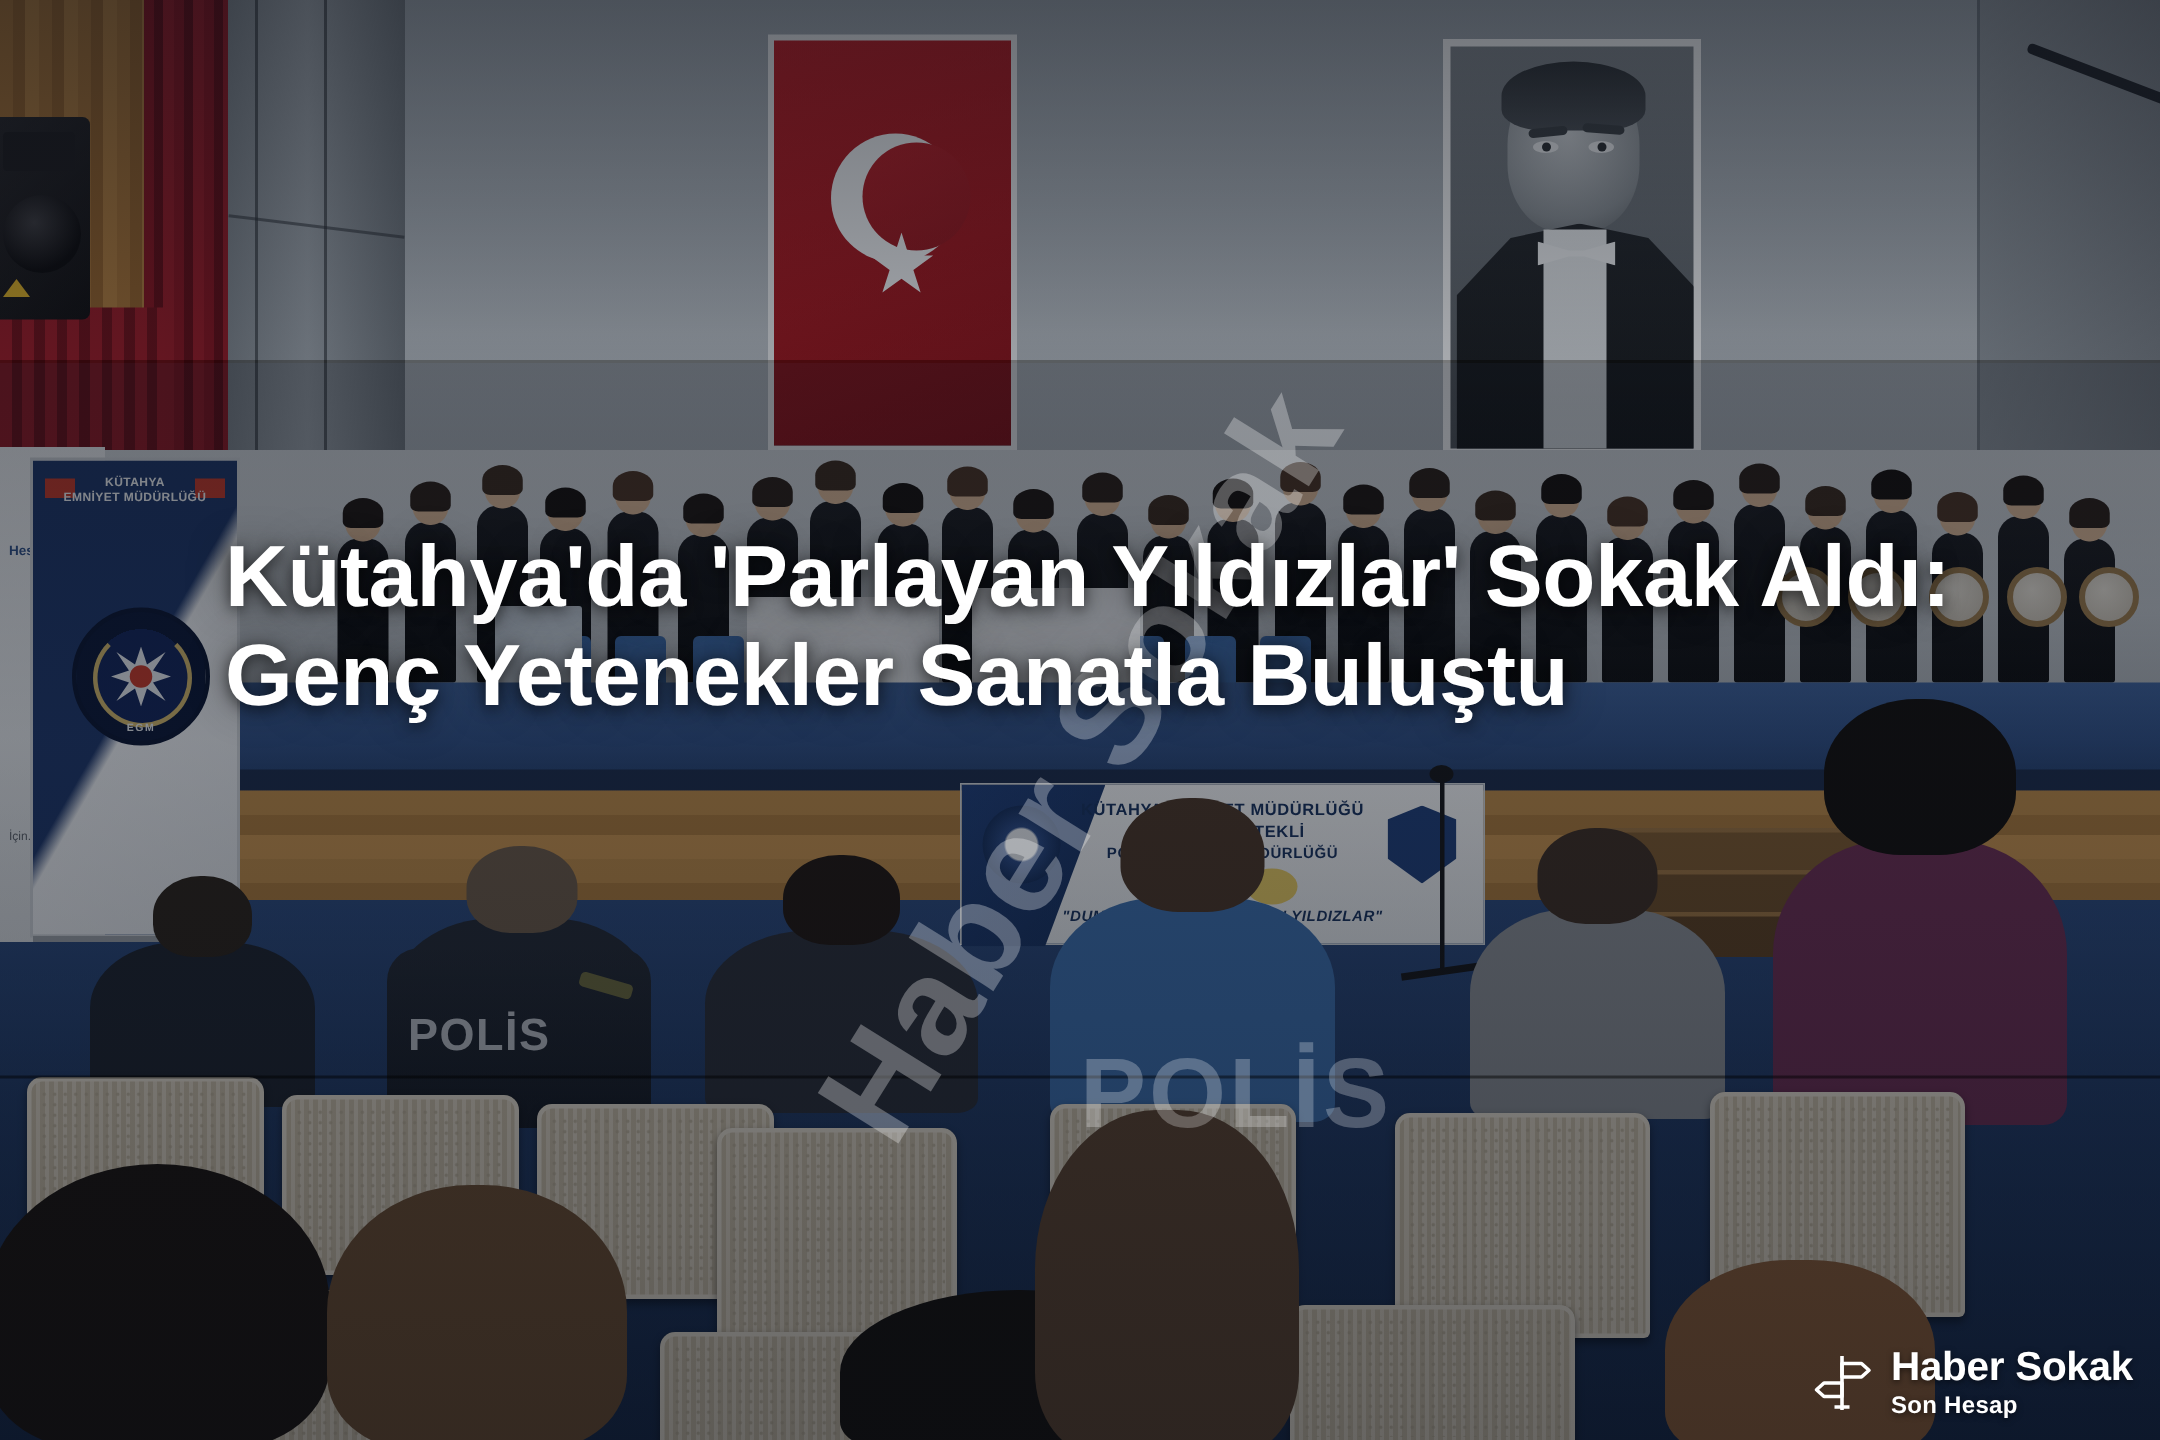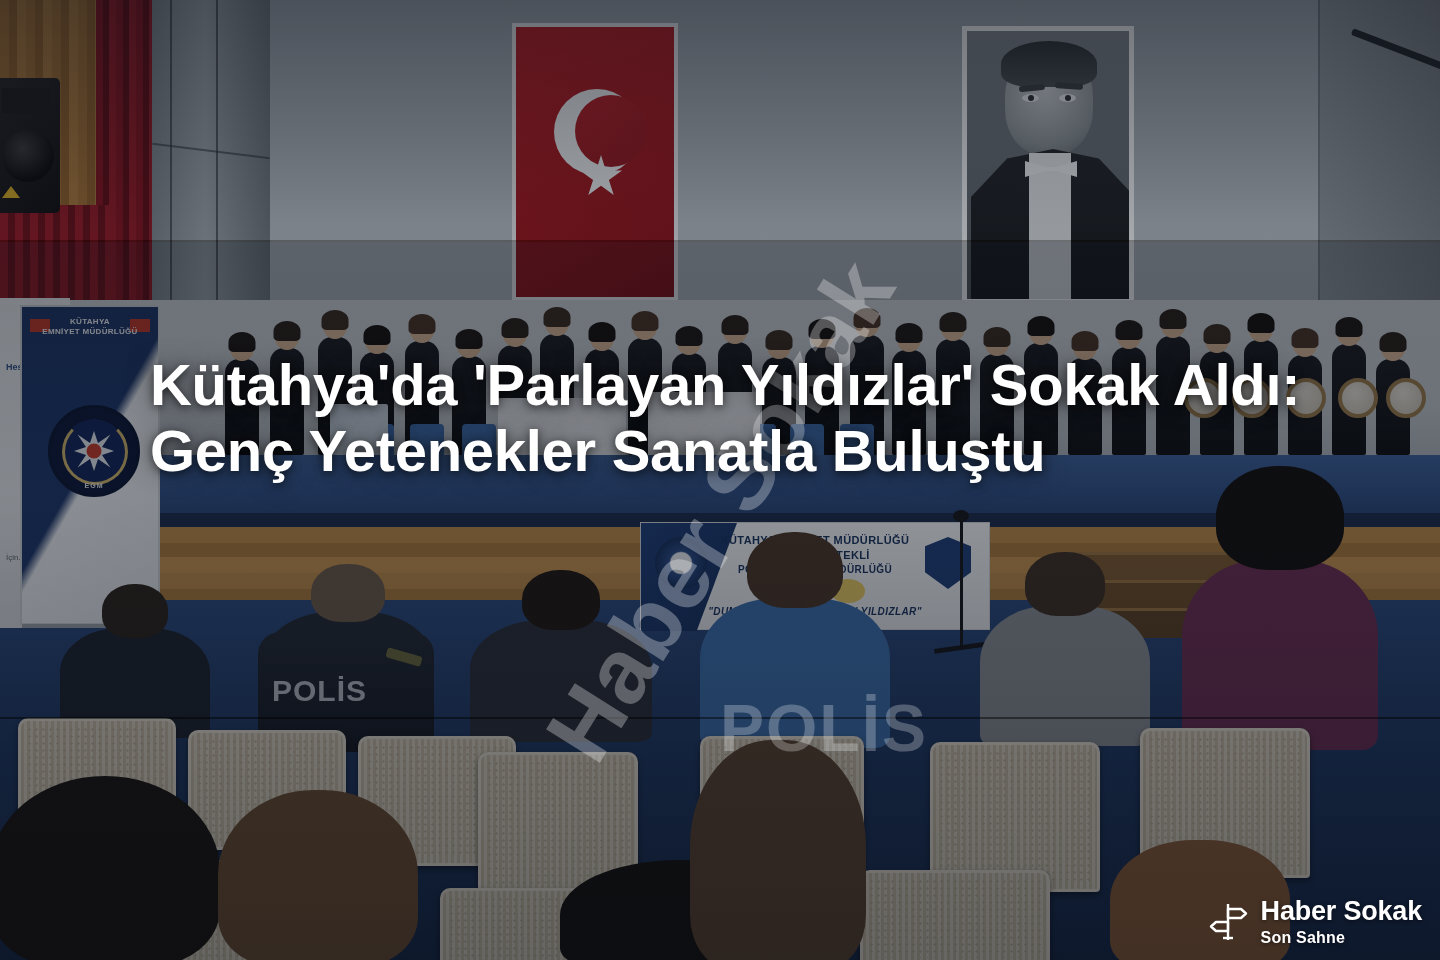--- a/index.html
+++ b/index.html
@@ -711,17 +711,17 @@
     <span>
       <svg width="40" height="44" viewBox="0 0 40 44" fill="none" stroke="#ffffff" stroke-width="2.4" stroke-linejoin="round">
         <path d="M19 4 v36"></path>
         <path d="M14 38 h10"></path>
         <path d="M19 9 h13 l5 4.5 -5 4.5 H19 Z"></path>
         <path d="M19 22 H7 l-5 4.5 5 4.5 h12 Z"></path>
       </svg>
     </span>
     <span class="txt">
       <div class="brand">Haber Sokak</div>
-      <div class="sub">Son Sahne</div>
+      <div class="sub">Son Hesap</div>
     </span>
   </div>
 
 </div>
 
 </body></html>

